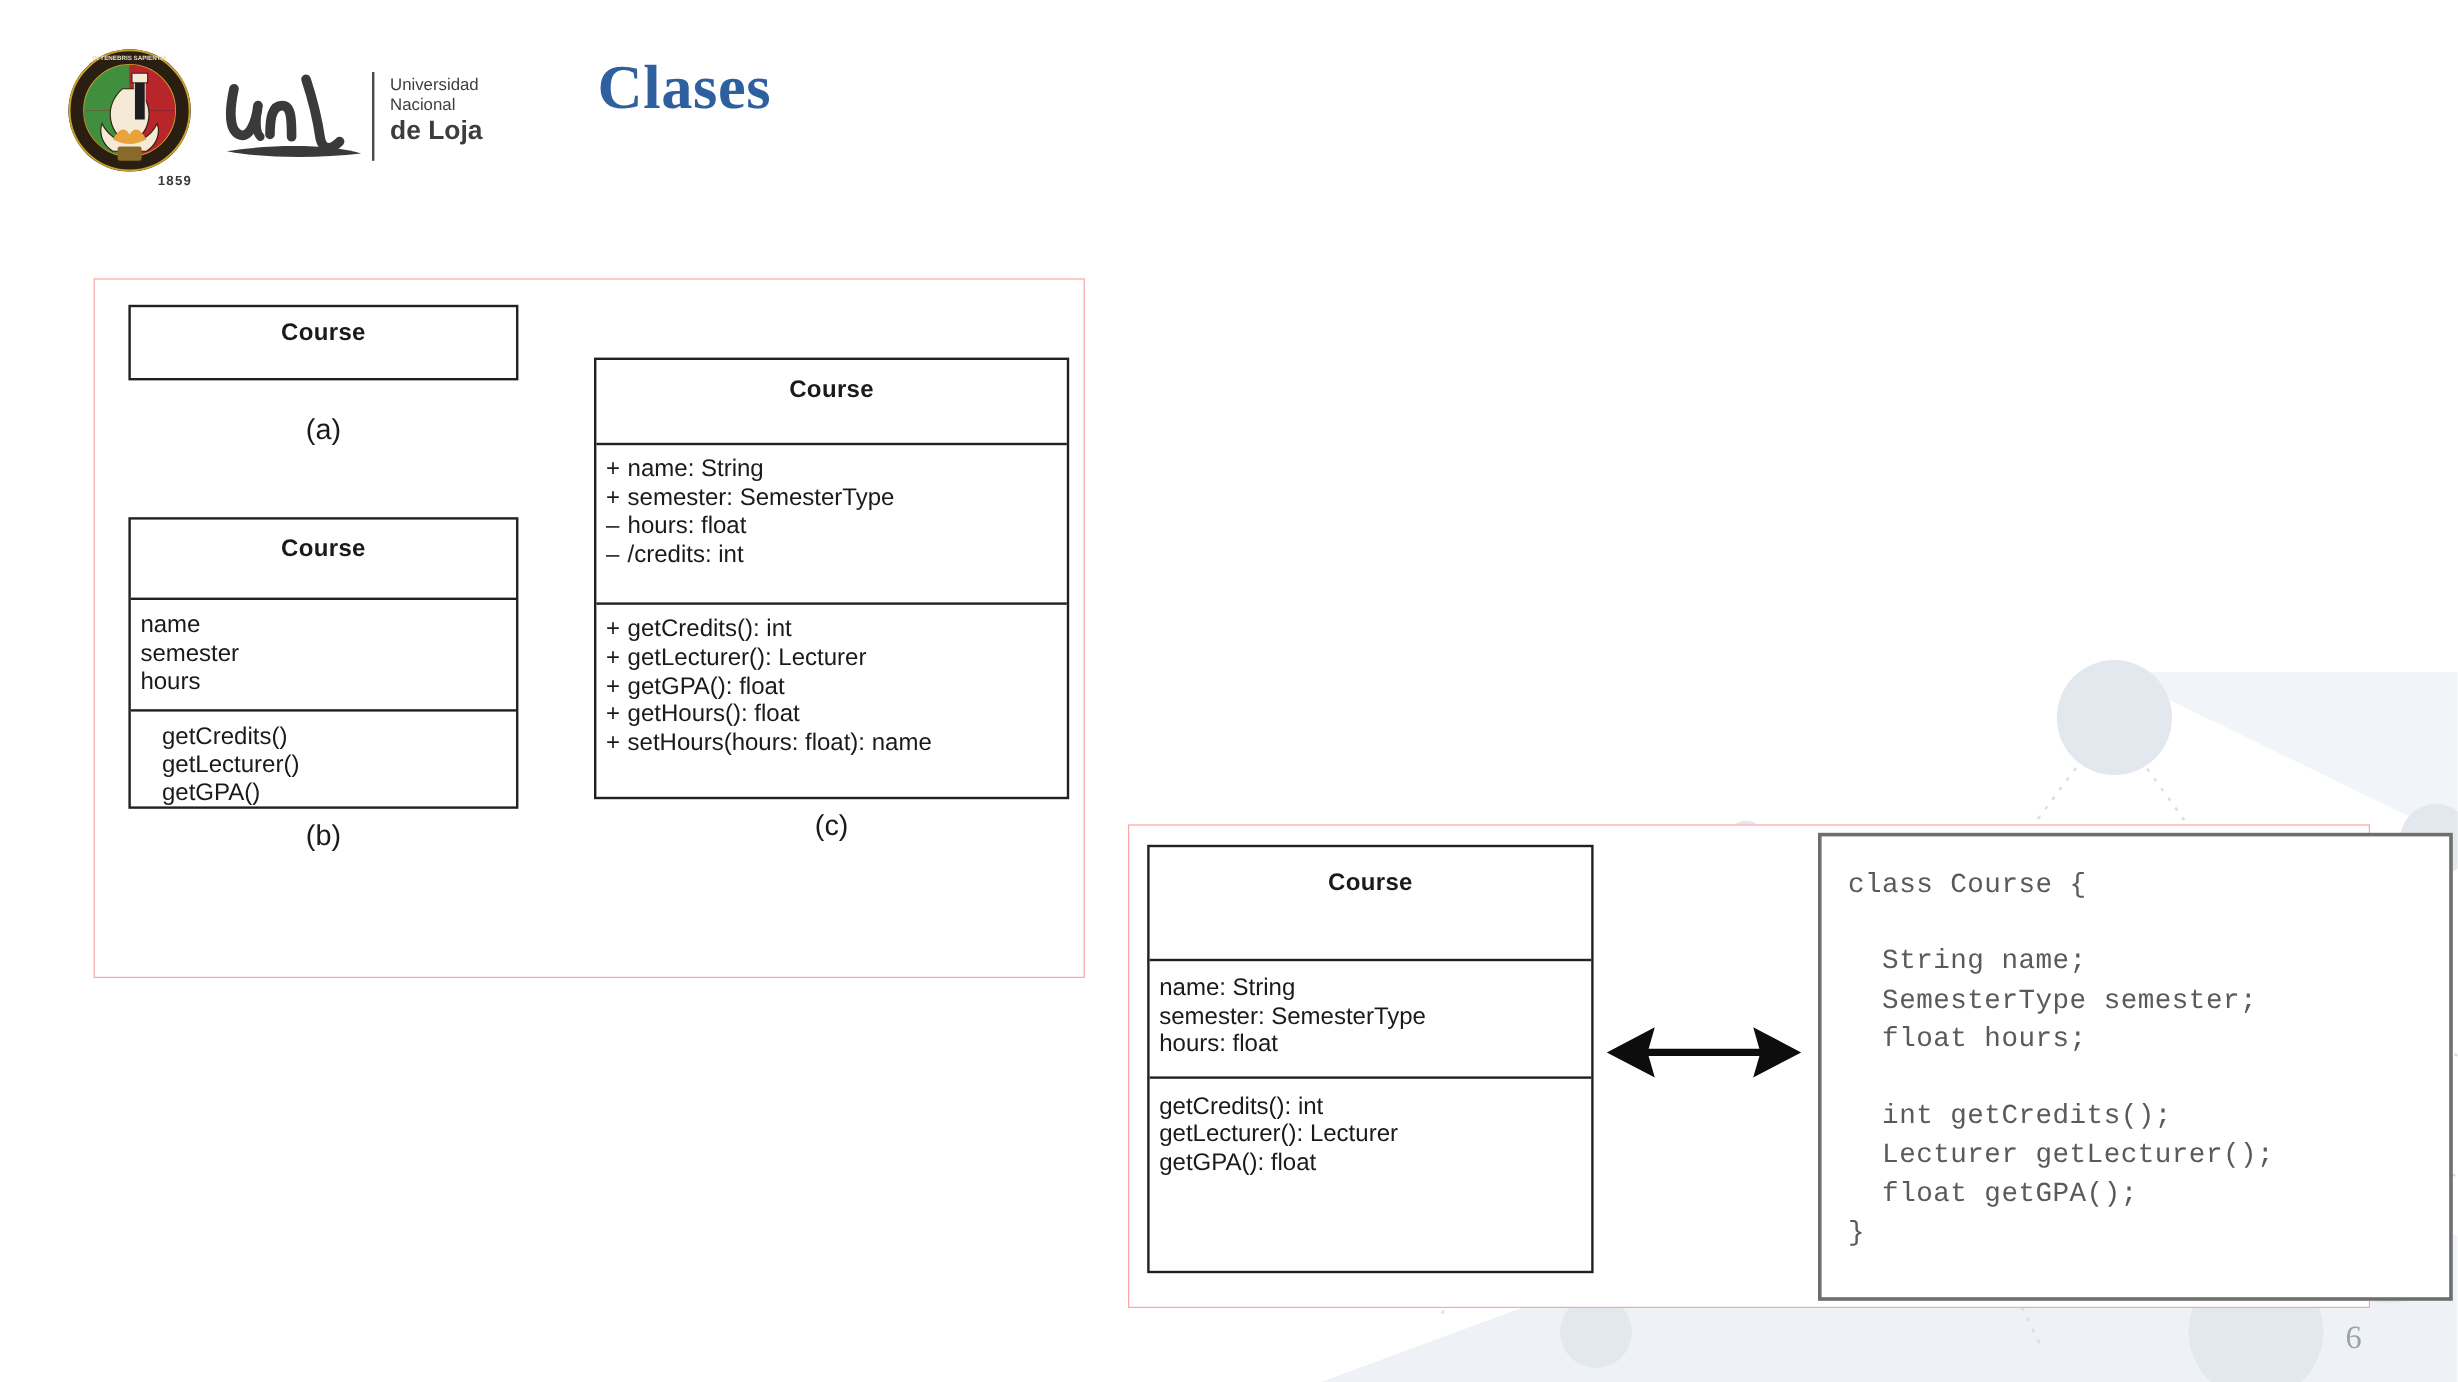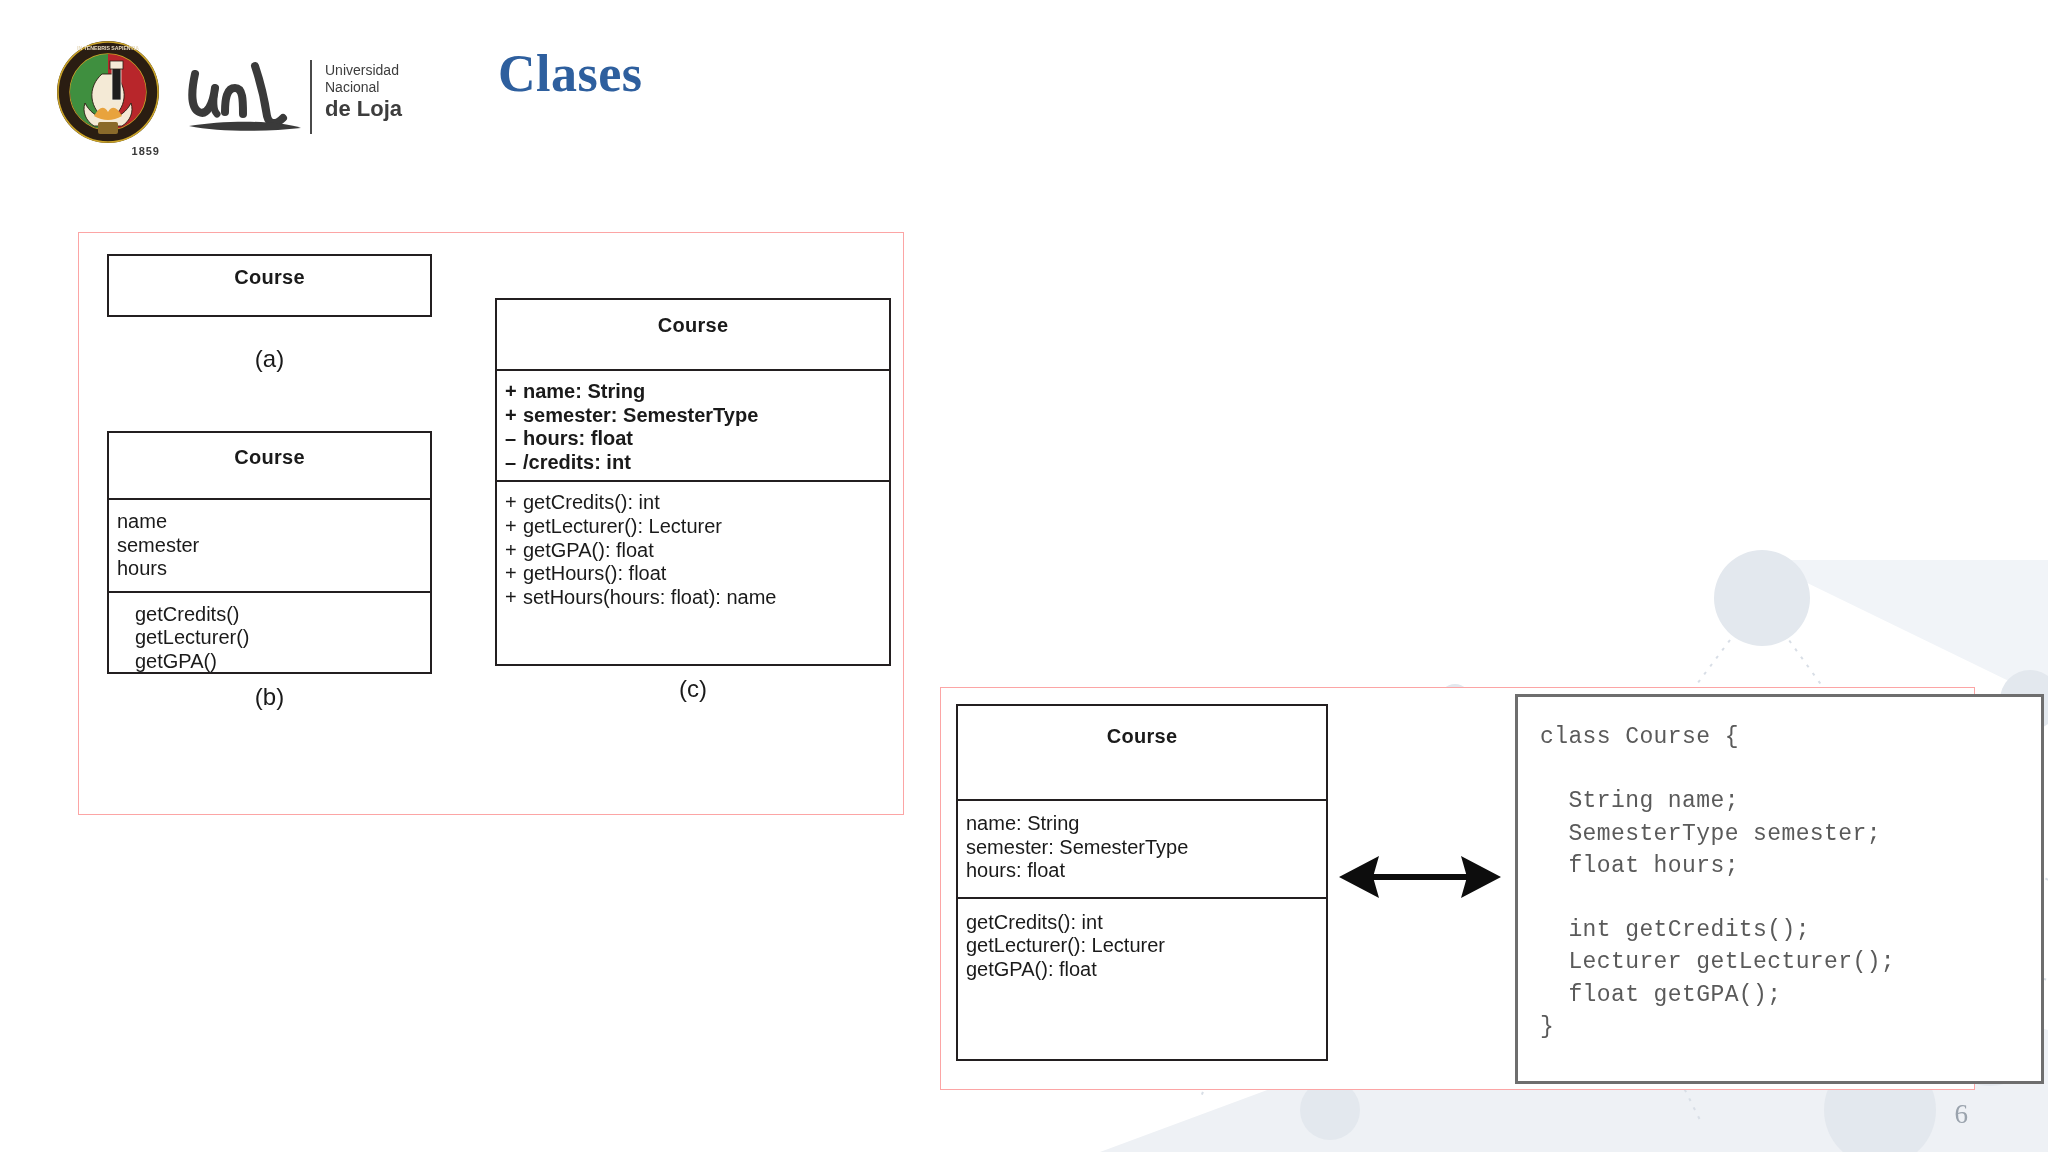--- a/index.html
+++ b/index.html
@@ -161,21 +161,21 @@
       <div class="uml-line">getCredits()</div>
       <div class="uml-line">getLecturer()</div>
       <div class="uml-line">getGPA()</div>
     </div>
   </div>
   <div class="fig-label" style="left:28px;top:450px;width:325px;">(b)</div>
 
   <div class="uml-box" style="left:416px;top:65px;width:396px;height:368px;">
     <div class="uml-title" style="padding-top:14px;height:55px;">Course</div>
 
-    <div class="uml-compartment" style="padding:9px 0 6px 8px;font-weight:bold;">
+    <div class="uml-compartment" style="padding:9px 0 28px 8px;">
       <div class="uml-line"><span class="vis">+</span><span>name: String</span></div>
       <div class="uml-line"><span class="vis">+</span><span>semester: SemesterType</span></div>
       <div class="uml-line"><span class="vis">–</span><span>hours: float</span></div>
       <div class="uml-line"><span class="vis">–</span><span>/credits: int</span></div>
     </div>
 
     <div class="uml-compartment" style="padding:9px 0 10px 8px;">
       <div class="uml-line"><span class="vis">+</span><span>getCredits(): int</span></div>
       <div class="uml-line"><span class="vis">+</span><span>getLecturer(): Lecturer</span></div>
       <div class="uml-line"><span class="vis">+</span><span>getGPA(): float</span></div>

